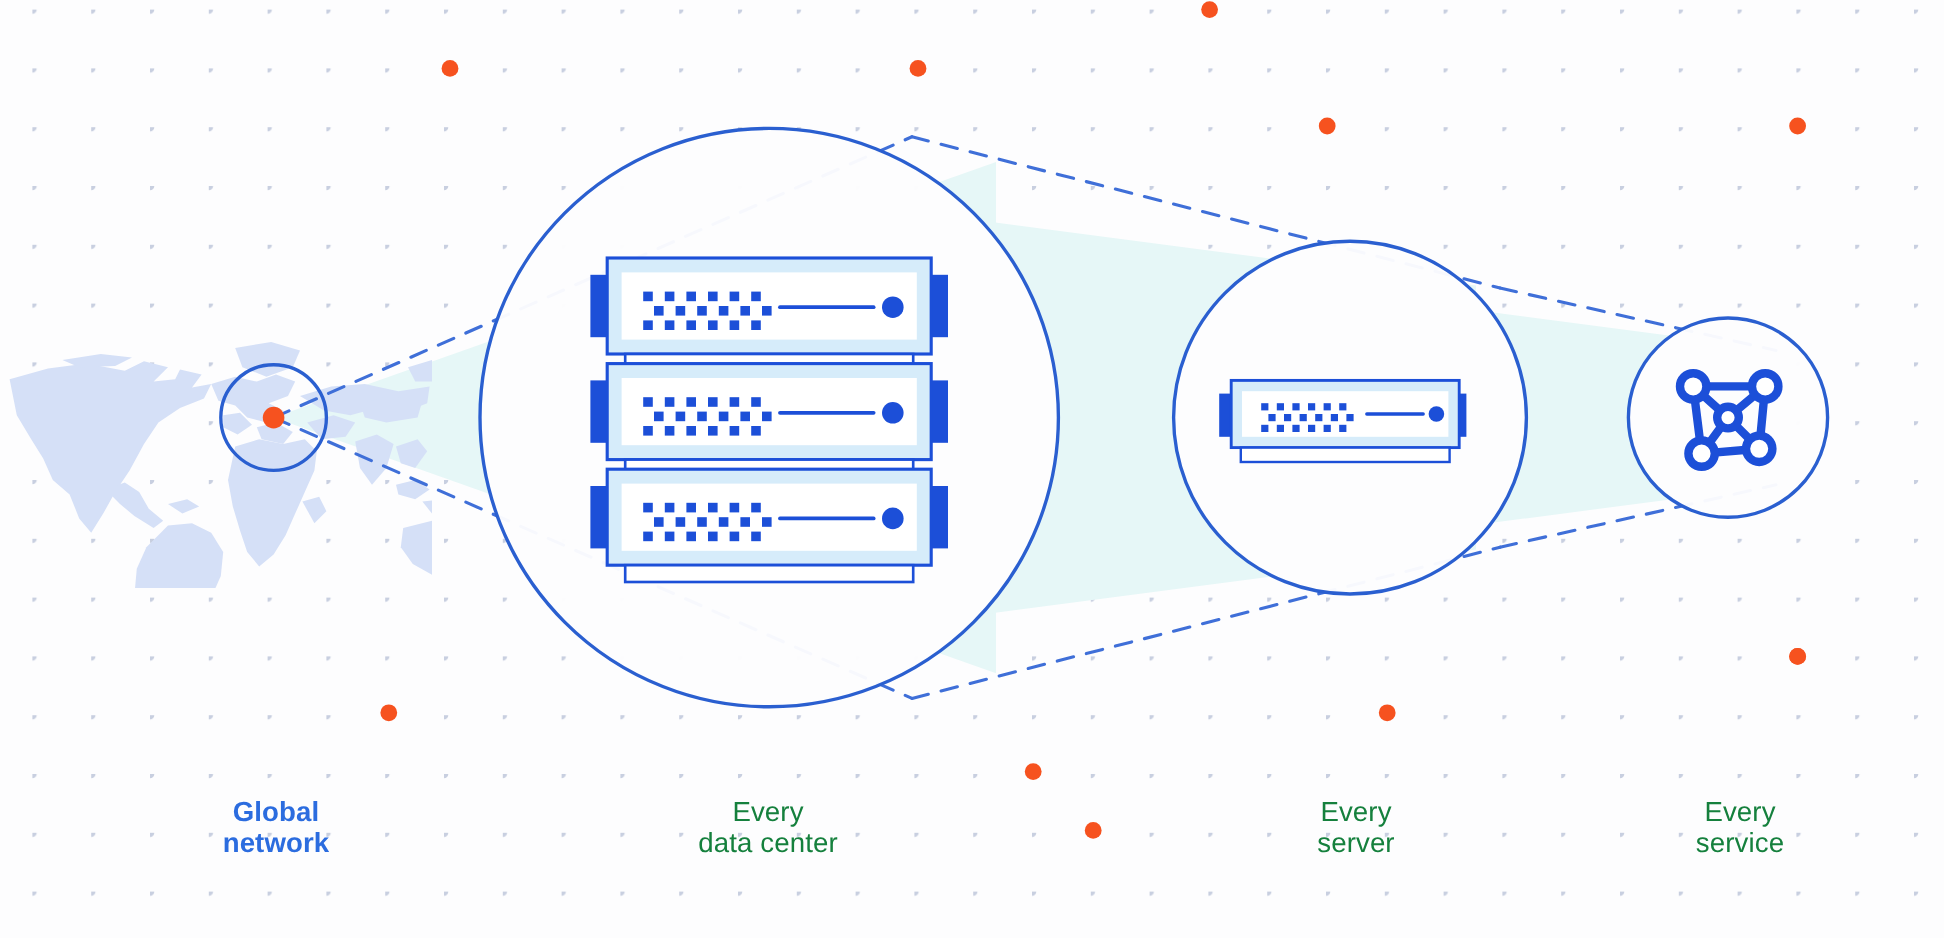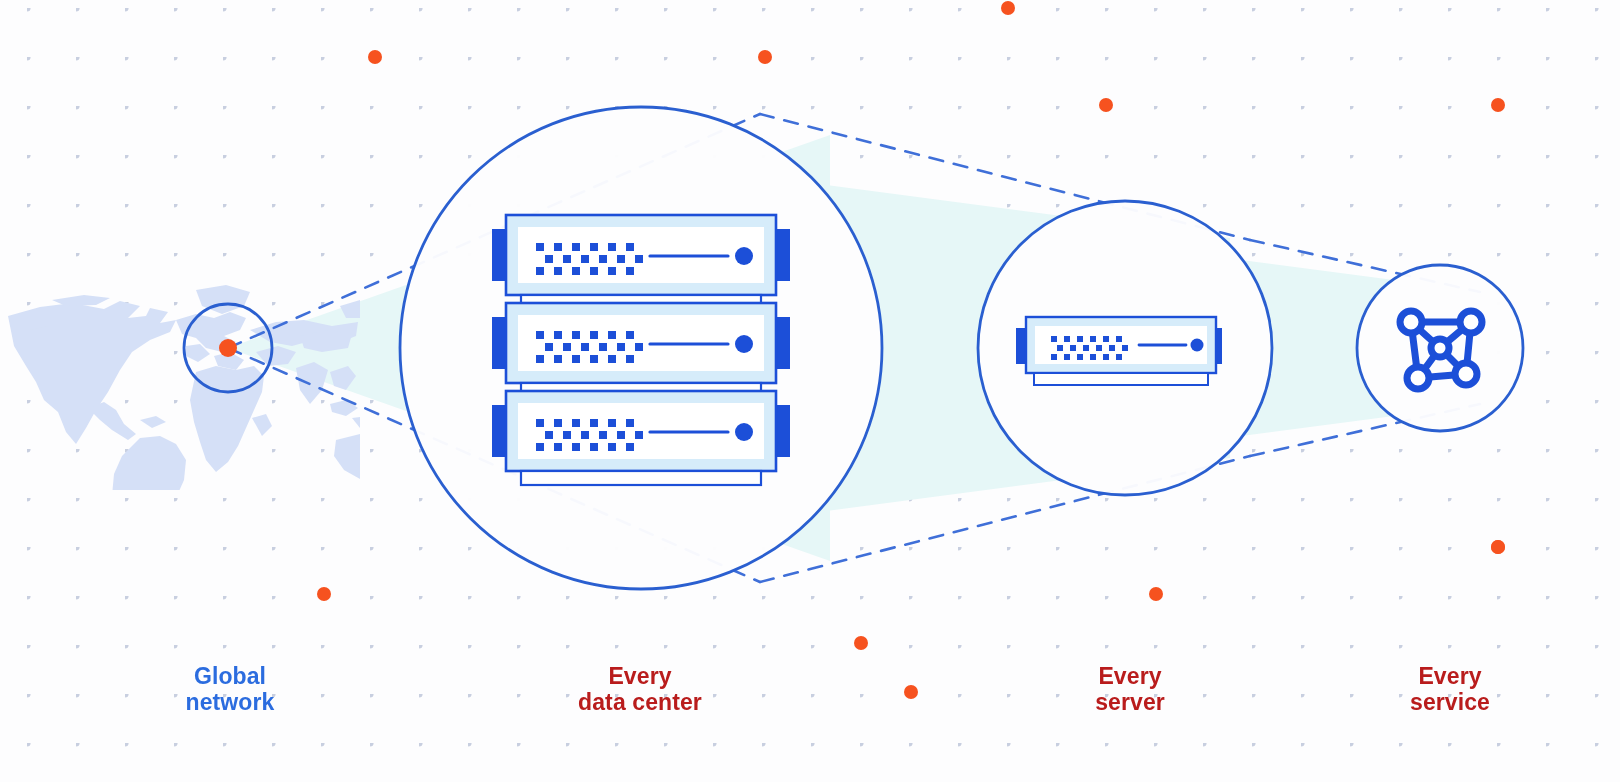--- a/index.html
+++ b/index.html
@@ -16,24 +16,24 @@
     height: 782px;
     background: #fdfdfe;
     overflow: hidden;
   }
   #scene { position: absolute; inset: 0; }
   .label {
     position: absolute;
     text-align: center;
     font-size: 23px;
     line-height: 1.12;
-    font-weight: 700;
+    font-weight: 400;
     letter-spacing: 0.1px;
     white-space: pre-line;
-    color: #b91c1c;
+    color: #15803d;
   }
   .label.accent { color: #2b6cdf; font-weight: 700; }
   .label.l0 { left: 120px;  top: 664px; width: 220px; }
   .label.l1 { left: 520px;  top: 664px; width: 240px; }
   .label.l2 { left: 1020px; top: 664px; width: 220px; }
   .label.l3 { left: 1340px; top: 664px; width: 220px; }
 </style>
 </head>
 <body>
 

